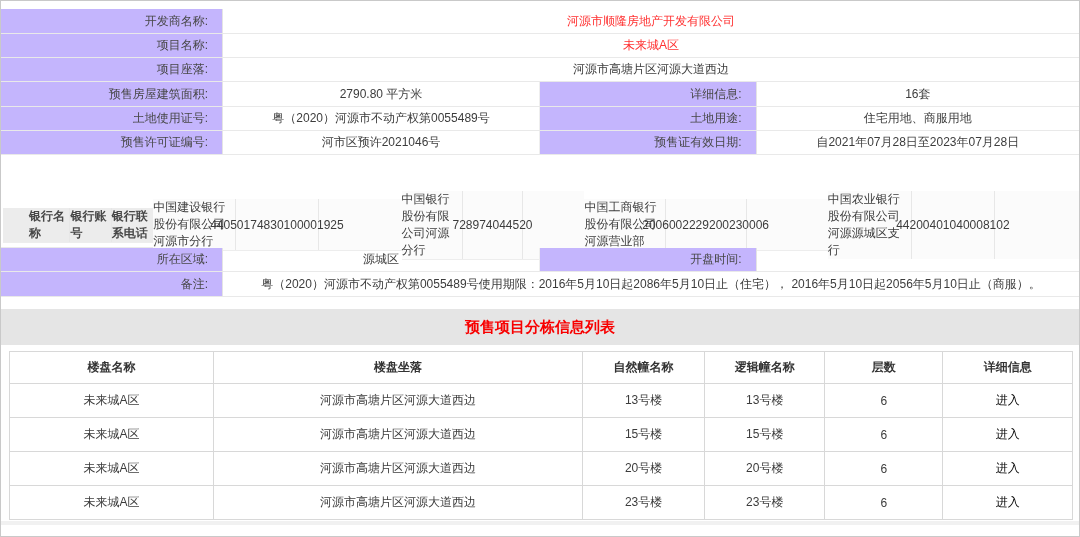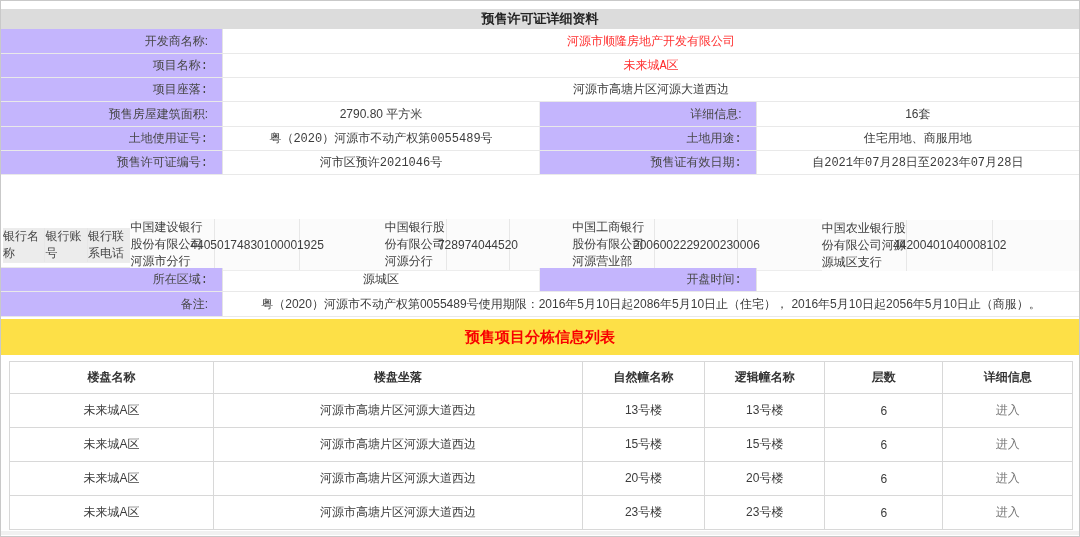--- a/index.html
+++ b/index.html
@@ -4,56 +4,55 @@
 <style>
   * { margin:0; padding:0; box-sizing:border-box; }
   html,body { background:#fff; }
   body { font-family:"Liberation Sans","DejaVu Sans",sans-serif; font-size:12px; color:#3c3c3c; }
   .page { width:1080px; height:537px; border:1px solid #c9c9c9; background:#fff; overflow:hidden; }
   .top-gap { height:8px; }
   .hdr-bar { height:20px; line-height:20px; background:#dcdcdc; text-align:center;
              font-weight:bold; font-size:13px; color:#222; }
   
   .row { display:flex; border-bottom:1px solid #e9e9e9; }
-  .h25 { height:25px; } .h24 { height:24px;font-family:Liberation Mono, monospace; } .h93 { height:93px; }
+  .h25 { height:25px; } .h24 { height:24px; } .h93 { height:93px; }
   .row > div { display:flex; align-items:center; }
   .lbl { background:#c4b5fd; justify-content:flex-end; padding-right:14px; color:#474747;
          border-right:1px solid #e4e4e4; }
   .val { justify-content:center; text-align:center; }
   .w-lbl1 { width:20.6%; } .w-val1 { width:29.4%; border-right:1px solid #eee; }
   .w-lbl2 { width:20.1%; } .w-val2 { flex:1; }
   .w-valfull { flex:1; }
   .red { color:#ff3030; }
   
   .bank-wrap { flex:1; display:grid; grid-template-rows:19px repeat(4,1fr); padding-left:2px; }
   .bank-r { display:flex; border-bottom:1px solid #ededed; background:#fbfbfb;margin-top:48px; }
-  .bank-r.bh { background:#ececec; font-weight:normal; color:#474747; }
+  .bank-r.bh { background:#ececec; font-weight:bold; color:#474747;padding-left:26px; }
   .bank-r:last-child { border-bottom:none; }
   .bc { width:33.33%; display:flex; align-items:center; justify-content:center;
         border-right:1px solid #e7e7e7; }
   .bc:last-child { border-right:none; }
   
-  .sec2-title { height:36px; line-height:36px; margin-top:2px; background:#fde047;
+  .sec2-title { height:36px; line-height:36px; margin-top:12px; background:#e5e5e5;
                 text-align:center; color:#f80000; font-weight:bold; font-size:15px; }
   table.bld { width:1064px; margin:6px 8px 0 8px; border-collapse:collapse; table-layout:fixed; }
   table.bld th, table.bld td { border:1px solid #d8d8d8; text-align:center; font-size:12px;
                                color:#3c3c3c; overflow:hidden; white-space:nowrap; }
   table.bld th { height:32px; font-weight:bold; color:#333; background:#fff; }
   table.bld td { height:34px; }
   .c1{width:19.2%}.c2{width:34.7%}.c3{width:11.5%}.c4{width:11.3%}.c5{width:11.1%}.c6{width:12.2%}
-  .enter-link { color:#737373; cursor:pointer; }
+  .enter-link { color:#000000; cursor:pointer; }
   .footer-strip { height:4px; margin-top:1px; background:#f1f1f1; }
 </style>
 </head>
 <body>
 
 <div class="page">
   <div class="top-gap"></div>
 
-  <div class="hdr-bar">预售许可证详细资料</div>
 
   <div class="row h25">
     <div class="lbl w-lbl1">开发商名称:</div>
     <div class="val w-valfull red">河源市顺隆房地产开发有限公司</div>
   </div>
   <div class="row h24">
     <div class="lbl w-lbl1">项目名称:</div>
     <div class="val w-valfull red">未来城A区</div>
   </div>
   <div class="row h24">

